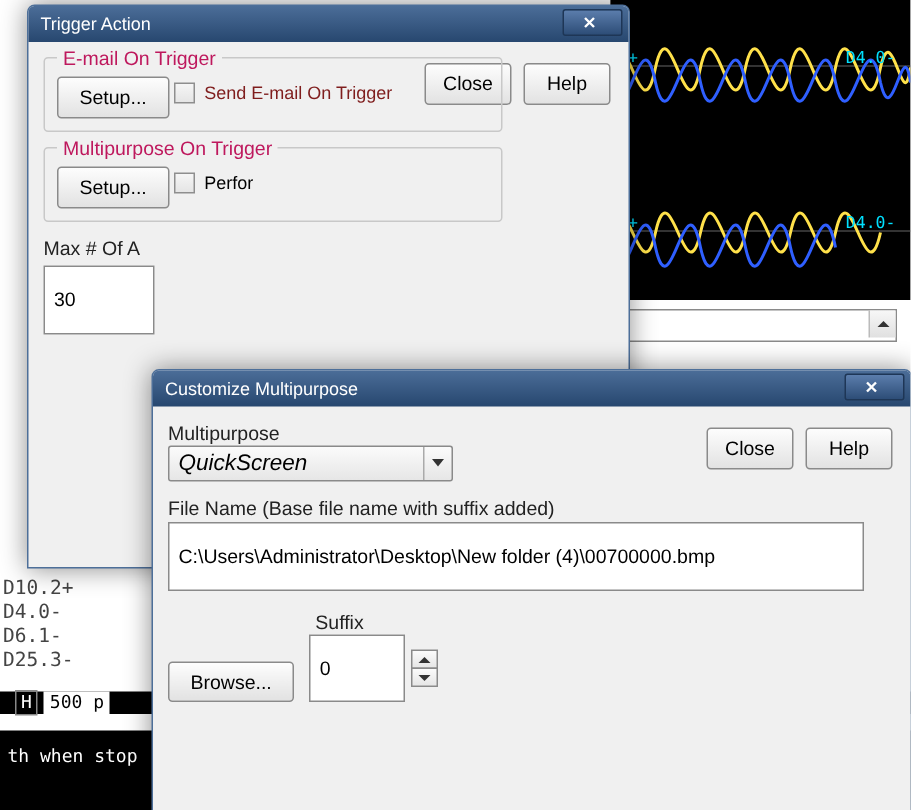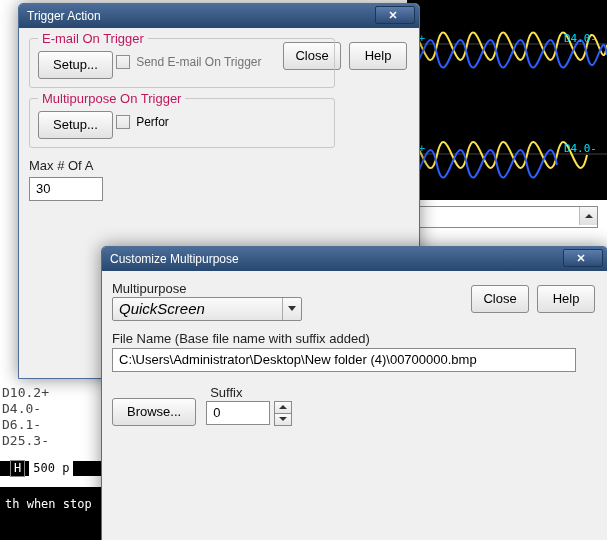--- a/index.html
+++ b/index.html
@@ -191,28 +191,28 @@
     gap: 6px;
     margin-top: 6px;
   }
   .checkbox .box {
     width: 12px;
     height: 12px;
     border: 1px solid #8e8e8e;
     background: linear-gradient(#f5f5f5, #e5e5e5);
   }
   .checkbox.disabled {
-    color: #737373;
+    color: #7f1d1d;
   }
 
   .textfield {
     display: inline-block;
     border: 1px solid #8a8a8a;
     background: #fff;
-    padding: 3px 6px;
+    padding: 14px 6px;
     font-size: 13px;
   }
 
   .combobox {
     display: inline-block;
     position: relative;
     border: 1px solid #8a8a8a;
     background: linear-gradient(#fbfbfb, #e6e6e6);
     height: 22px;
     width: 160px;

